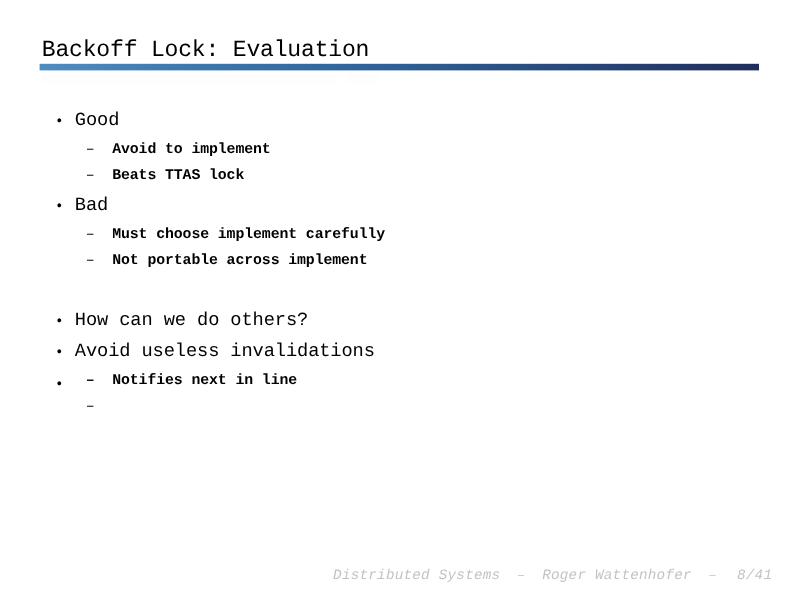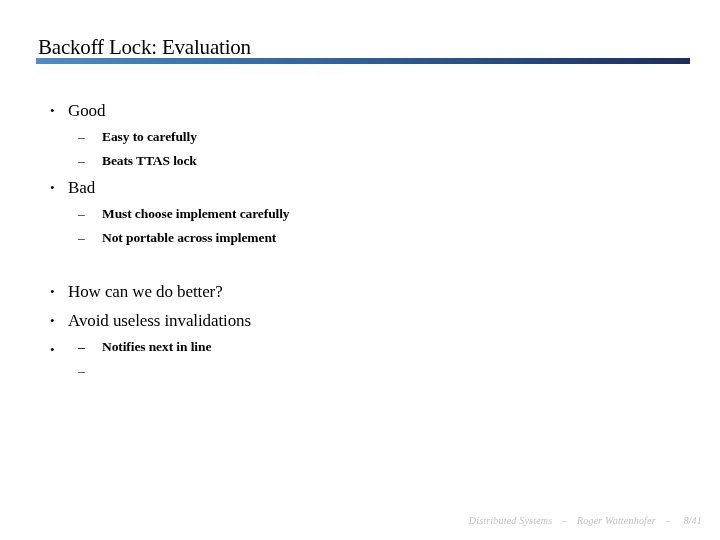--- a/index.html
+++ b/index.html
@@ -8,21 +8,21 @@
     padding: 0;
     background: #ffffff;
   }
 
   .slide {
     position: relative;
     width: 720px;
     height: 540px;
     background: #ffffff;
     overflow: hidden;
-    font-family: Liberation Serif, serif;
+    font-family: Liberation Mono, monospace;
     -webkit-font-smoothing: antialiased;
   }
 
   
   .slide-title {
     position: absolute;
     left: 38px;
     top: 20px;
     width: 640px;
     font-size: 21px;
@@ -121,21 +121,21 @@
     height: 27px;
   }
 
   
   .footer {
     position: absolute;
     left: 0;
     top: 515px;
     width: 702px;
     text-align: right;
-    font-size: 10px;
+    font-size: 13px;
     font-style: italic;
     color: #c3c3c3;
     letter-spacing: 0.2px;
     white-space: nowrap;
   }
   .footer .sep {
     padding: 0 7px;
   }
   .footer .pagenum {
     padding-left: 3px;
@@ -154,21 +154,21 @@
 
   <div class="body">
 
     <div class="bullet lvl1">
       <span class="marker">•</span>
       <span>Good</span>
     </div>
 
     <div class="bullet lvl2">
       <span class="marker">–</span>
-      <span>Easy to carefully</span>
+      <span>Avoid to implement</span>
     </div>
 
     <div class="bullet lvl2">
       <span class="marker">–</span>
       <span>Beats TTAS lock</span>
     </div>
 
     <div class="bullet lvl1">
       <span class="marker">•</span>
       <span>Bad</span>
@@ -181,21 +181,21 @@
 
     <div class="bullet lvl2">
       <span class="marker">–</span>
       <span>Not portable across implement</span>
     </div>
 
     <div class="spacer"></div>
 
     <div class="bullet lvl1">
       <span class="marker">•</span>
-      <span>How can we do better?</span>
+      <span>How can we do others?</span>
     </div>
 
     <div class="bullet lvl1">
       <span class="marker">•</span>
       <span>Avoid useless invalidations</span>
     </div>
 
     <div class="bullet lvl2">
       <span class="marker">–</span>
     </div>

